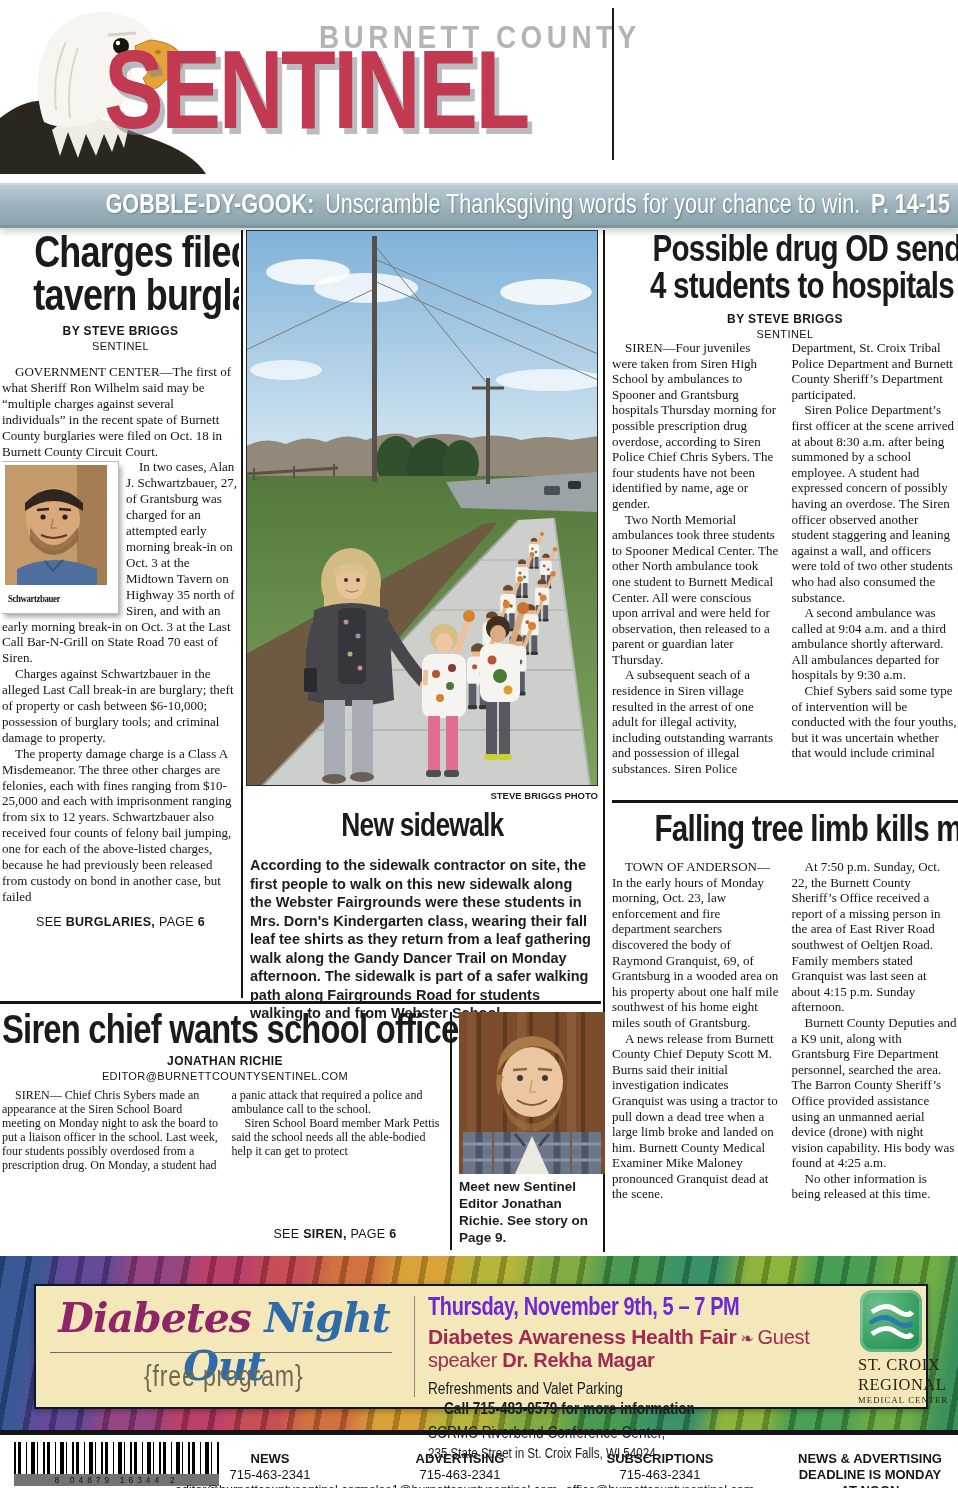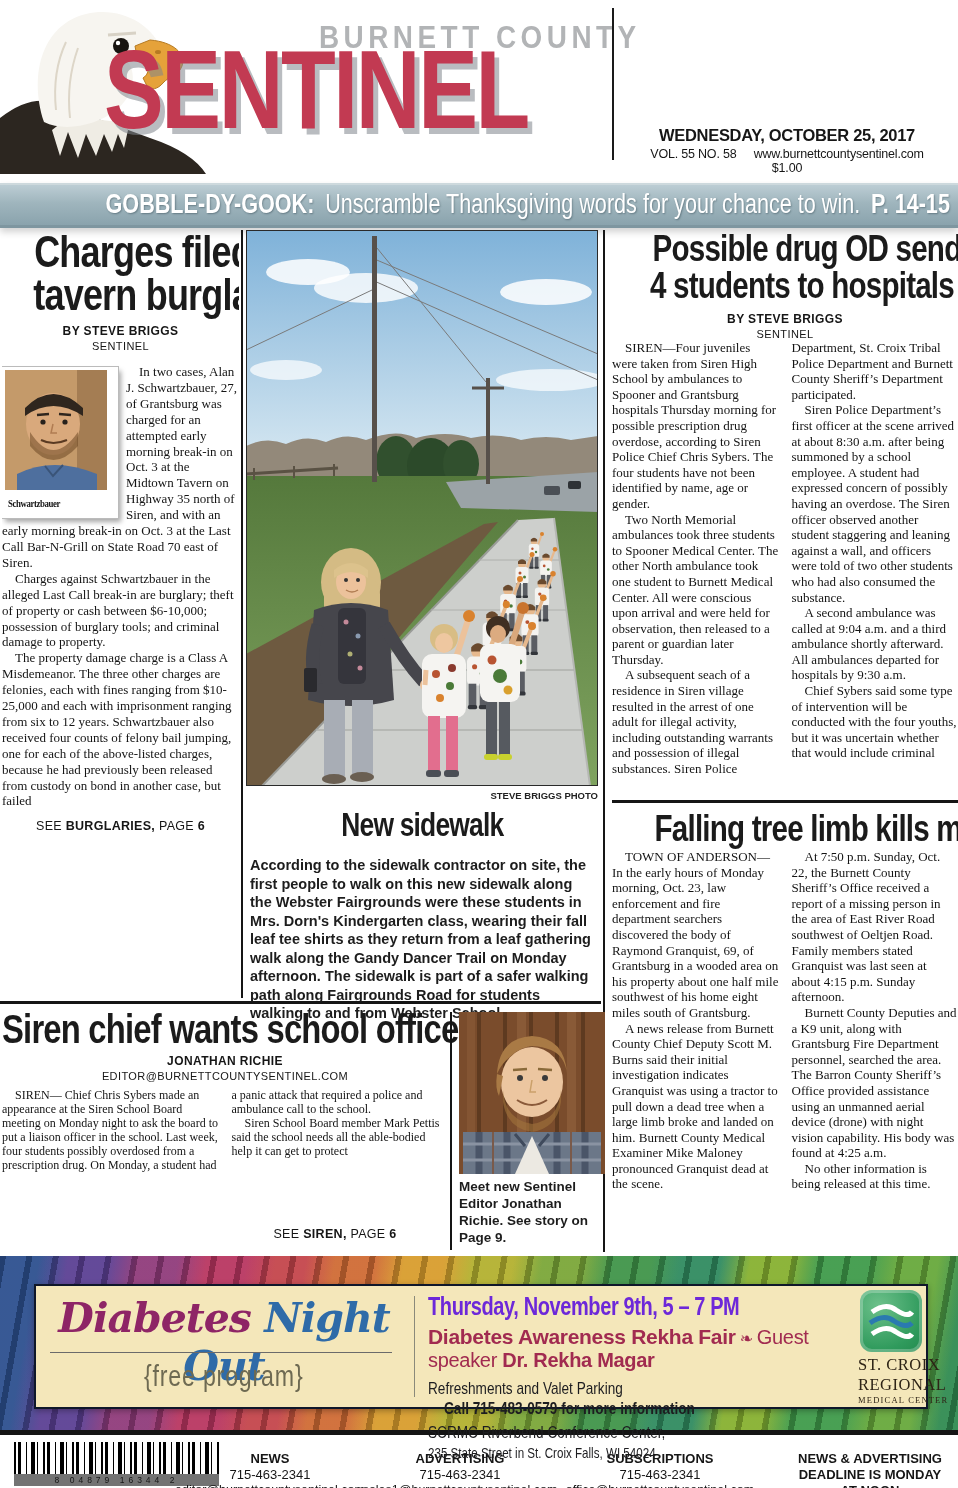--- a/index.html
+++ b/index.html
@@ -60,21 +60,21 @@
   #sidewalk-title{left:246px;top:806px;width:352px;font-size:33px;}
   #sidewalk-caption{left:250px;top:856px;width:344px;font-size:14.5px;line-height:18.5px;
                     font-weight:700;color:#1d1d1d;}
 
   
   #rightcol{left:612px;top:230px;width:346px;}
   #drug-title{font-size:37px;line-height:37px;}
   #drug-text{margin-top:0;height:452px;overflow:hidden;font-size:13px;line-height:15.6px;}
   #tree-rule{margin:8px 0 6px;}
   #tree-title{font-size:37px;line-height:40px;}
-  #tree-text{margin-top:0;height:362px;overflow:hidden;font-size:13px;line-height:15.6px;}
+  #tree-text{margin-top:10px;height:362px;overflow:hidden;font-size:13px;line-height:15.6px;}
 
   
   #siren-rule{left:0;top:1001px;width:601px;}
   #siren{left:2px;top:1008px;width:446px;}
   #siren-title{font-size:41px;line-height:42px;}
   #siren-byline{font-size:12px;}
   #siren-email{font-size:11px;}
   #siren-text{margin-top:7px;height:132px;overflow:hidden;font-size:12px;line-height:13.9px;}
   #siren-jump{left:230px;top:1227px;width:210px;}
   #siren-vrule{left:450px;top:1012px;height:238px;}
@@ -148,48 +148,41 @@
       <ellipse cx="158" cy="50" rx="3" ry="2" fill="#b57a22"></ellipse>
       <circle cx="121" cy="44" r="8" fill="#181410"></circle>
       <circle cx="118" cy="41" r="2.2" fill="#fff"></circle>
       <path d="M108,33 L136,31" stroke="#d8d2c6" stroke-width="3"></path>
     </svg>
   </div>
 
   <div class="abs" id="kicker"><span class="cx9">BURNETT COUNTY</span></div>
   <div class="abs" id="nameplate"><span class="cxl">SENTINEL</span></div>
   <div class="abs" id="mast-divider"></div>
-  <div class="abs" id="dateblock">
-    <div id="dateline">WEDNESDAY, OCTOBER 25, 2017</div>
-    <div id="volline">
-      <span>VOL. 55  NO. 58</span>
-      <span>www.burnettcountysentinel.com</span>
-      <span>$1.00</span>
-    </div>
-  </div>
 
   <div class="abs" id="banner">
     <span class="cx">
       <b>GOBBLE-DY-GOOK:</b>
       <span class="mid">Unscramble Thanksgiving words for your chance to win.</span>
       <b>P. 14-15</b>
     </span>
   </div>
 
   <div class="abs vrule" style="left:241px;top:230px;height:768px;"></div>
   <div class="abs vrule" style="left:603px;top:230px;height:1022px;"></div>
 
   <div class="abs t1" style="left:2px;top:230px;width:237px;height:770px;overflow:hidden;">
     <div class="hl" style="font-size:45px;line-height:43px;">
       <span class="cx">Charges filed in</span><br>
       <span class="cx">tavern burglary</span>
     </div>
     <div class="byline">BY STEVE BRIGGS</div>
     <div class="byline-sub">SENTINEL</div>
     <div class="bodytext" style="margin-top:12px;">
+      <p>GOVERNMENT CENTER—The first of what Sheriff Ron Wilhelm said may be “multiple  charges against several individuals” in the recent spate of Burnett County burglaries were filed on Oct. 18 in Burnett County Circuit Court.</p>
       <div id="mug">
         <svg width="102" height="120" viewBox="0 0 102 120">
           <rect width="102" height="120" fill="#c49a6a"></rect>
           <rect x="72" width="30" height="120" fill="rgba(90,60,30,.3)"></rect>
           <ellipse cx="48" cy="54" rx="27" ry="31" fill="#d9a97c"></ellipse>
           <path d="M20,38 Q48,10 78,38 L78,46 Q48,26 20,46 Z" fill="#2f261e"></path>
           <path d="M25,62 Q48,98 73,62 L73,76 Q48,104 25,76 Z" fill="rgba(110,72,36,.55)"></path>
           <path d="M36,70 Q48,76 62,70" stroke="#5a3a22" stroke-width="2" fill="none"></path>
           <circle cx="38" cy="52" r="2.6" fill="#26211c"></circle>
           <circle cx="60" cy="52" r="2.6" fill="#26211c"></circle>
@@ -417,21 +410,21 @@
         <span class="w1">Diabetes</span>
         <span class="w2">Night Out</span>
       </div>
       <div id="ad-underline"></div>
       <div id="ad-free"><span class="cx">{free program}</span></div>
     </div>
     <div id="ad-vline"></div>
     <div id="ad-mid">
       <div id="ad-when"><span class="cxl">Thursday,  November 9th,  5 – 7 PM</span></div>
       <div id="ad-fairline">
-        <span class="fair">Diabetes Awareness Rekha Fair</span><span class="leaf">❧</span><span class="guest">Guest speaker</span>
+        <span class="fair">Diabetes Awareness Health Fair</span><span class="leaf">❧</span><span class="guest">Guest speaker</span>
         <span class="speaker">Dr. Rekha Magar</span>
       </div>
       <div id="ad-line3">
         <span class="cxl">Refreshments and Valet Parking</span><span class="call cxl">Call 715-483-0579 for more information</span>
       </div>
       <div id="ad-line4">
         <span class="cxl">SCRMC Riverbend Conference Center,</span> <span class="addr cxl">235 State Street in St. Croix Falls, WI 54024</span>
       </div>
     </div>
     <div id="ad-logo">

